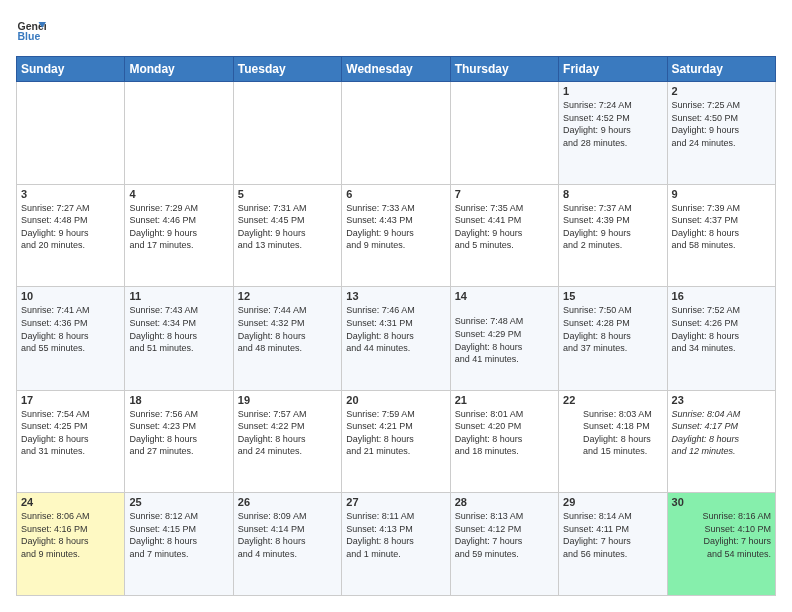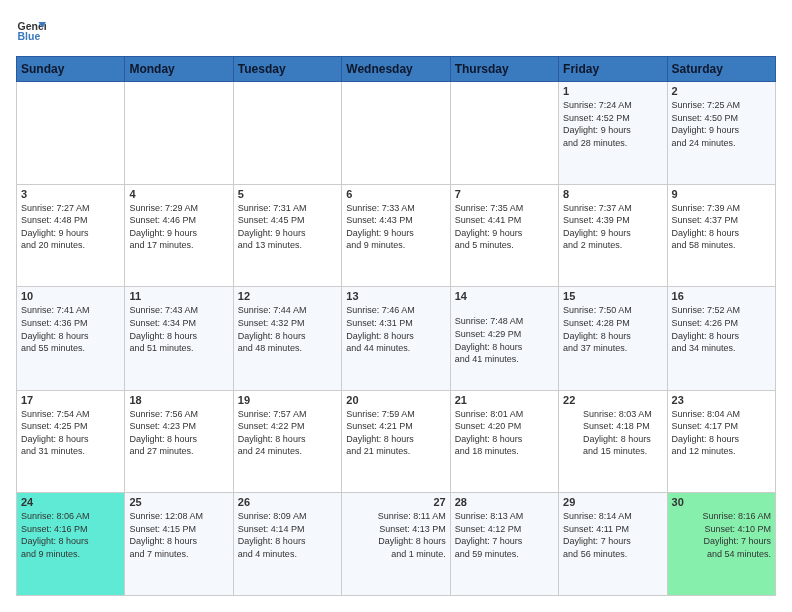--- a/index.html
+++ b/index.html
@@ -45,21 +45,21 @@
       color: #555;
     }
     .calendar {
       flex: 1;
       border-collapse: collapse;
       width: 100%;
       table-layout: fixed;
     }
     .calendar thead tr th {
       background: #3a7abf;
-      color: #0f172a;
+      color: #ffffff;
       font-size: 12px;
       font-weight: bold;
       padding: 5px 4px;
       text-align: left;
       border: 1px solid #2a5a9f;
     }
     .calendar tbody tr td {
       border: 1px solid #ccc;
       vertical-align: top;
       padding: 3px 4px;
@@ -281,49 +281,49 @@
           </td>
           <td style="background: rgb(255, 255, 255);">
             <span class="day-number">22</span>
             <div class="day-info" style="white-space: pre-line; margin-left: 20px;">Sunrise: 8:03 AM
 Sunset: 4:18 PM
 Daylight: 8 hours
 and 15 minutes.</div>
           </td>
           <td style="background: rgb(255, 255, 255);">
             <span class="day-number">23</span>
-            <div class="day-info" style="white-space: pre-line;">Sunrise: 8:04 AM
+            <div class="day-info" style="white-space: pre-line; font-style: italic;">Sunrise: 8:04 AM
 Sunset: 4:17 PM
 Daylight: 8 hours
 and 12 minutes.</div>
           </td>
         </tr>
         <tr>
-          <td style="background: #5eead4;">
+          <td style="background: #fef9c3;">
             <span class="day-number">24</span>
             <div class="day-info" style="white-space: pre-line;">Sunrise: 8:06 AM
 Sunset: 4:16 PM
 Daylight: 8 hours
 and 9 minutes.</div>
           </td>
           <td style="background: rgb(245, 248, 252);">
             <span class="day-number">25</span>
-            <div class="day-info" style="white-space: pre-line;">Sunrise: 12:08 AM
+            <div class="day-info" style="white-space: pre-line;">Sunrise: 8:12 AM
 Sunset: 4:15 PM
 Daylight: 8 hours
 and 7 minutes.</div>
           </td>
           <td style="background: rgb(245, 248, 252);">
             <span class="day-number">26</span>
             <div class="day-info" style="white-space: pre-line;">Sunrise: 8:09 AM
 Sunset: 4:14 PM
 Daylight: 8 hours
 and 4 minutes.</div>
           </td>
-          <td style="background: rgb(245, 248, 252); text-align: right;">
+          <td style="background: rgb(245, 248, 252);">
             <span class="day-number">27</span>
             <div class="day-info" style="white-space: pre-line;">Sunrise: 8:11 AM
 Sunset: 4:13 PM
 Daylight: 8 hours
 and 1 minute.</div>
           </td>
           <td style="background: rgb(245, 248, 252); margin-left: 24px;">
             <span class="day-number">28</span>
             <div class="day-info" style="white-space: pre-line;">Sunrise: 8:13 AM
 Sunset: 4:12 PM

